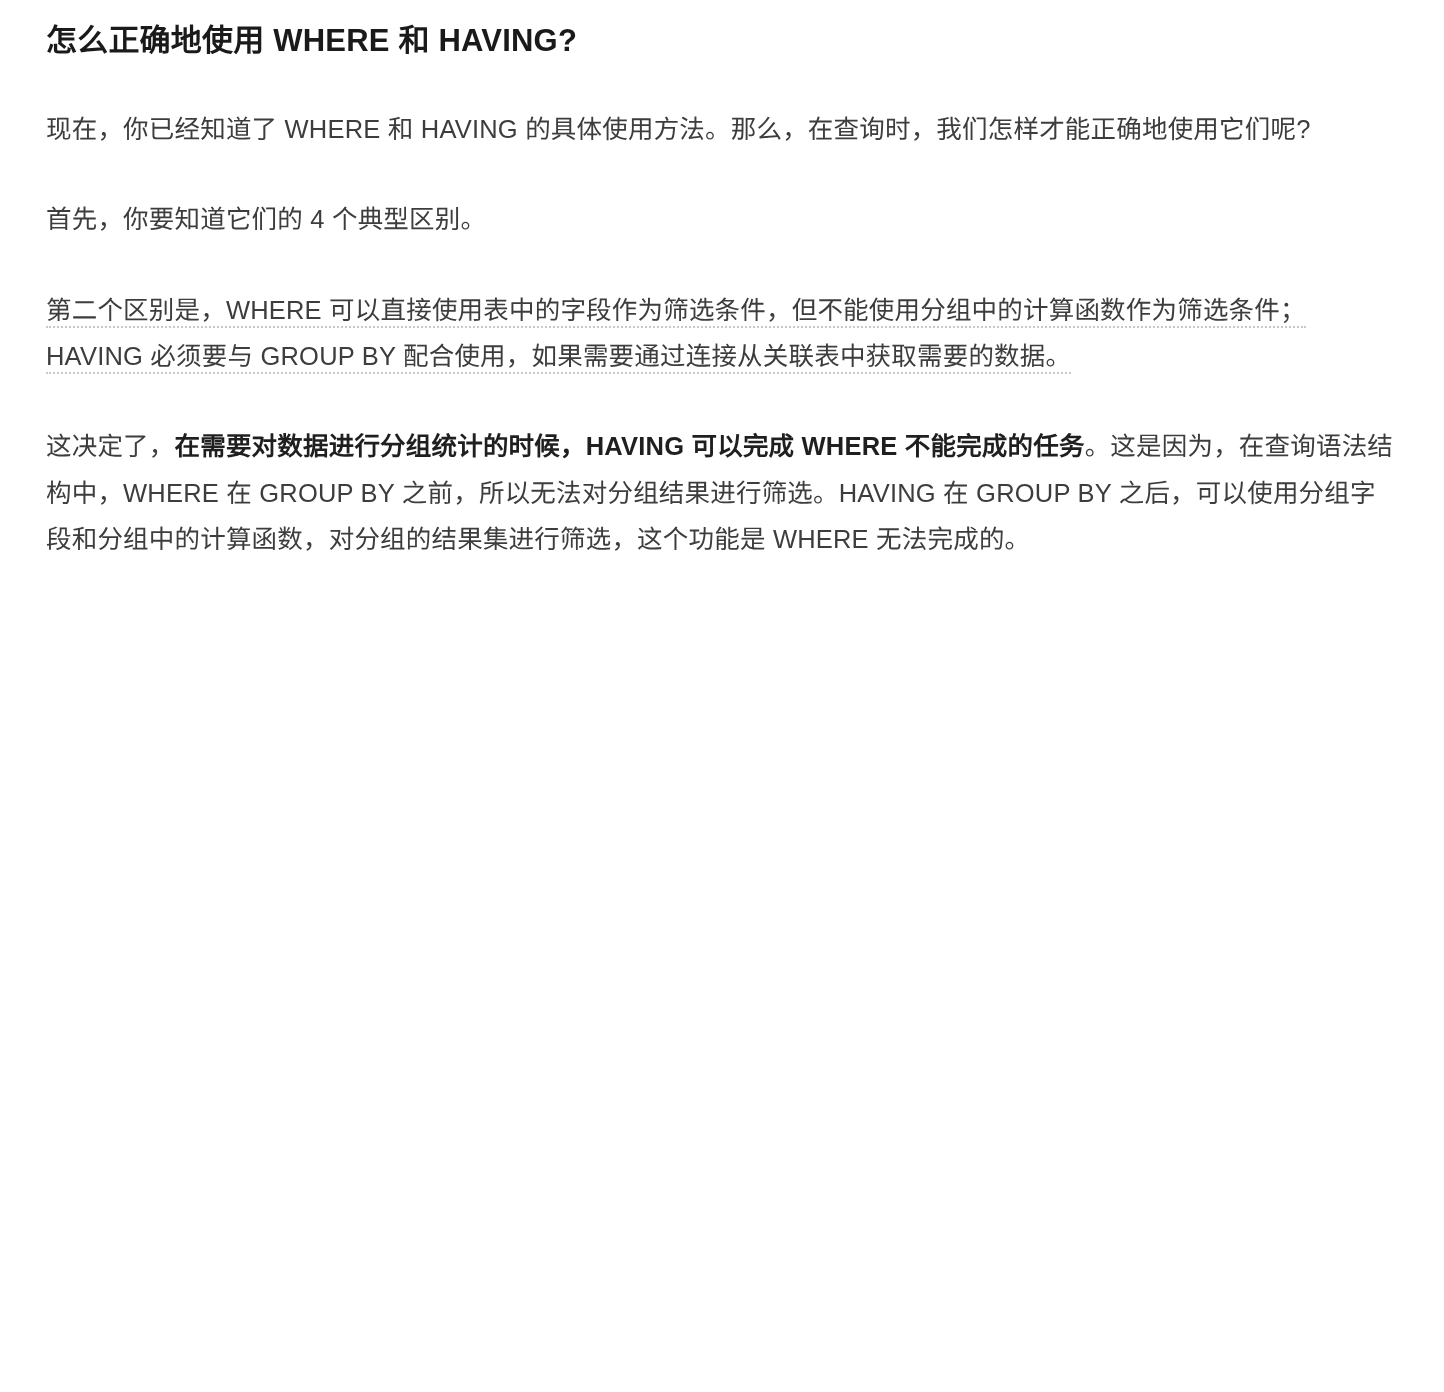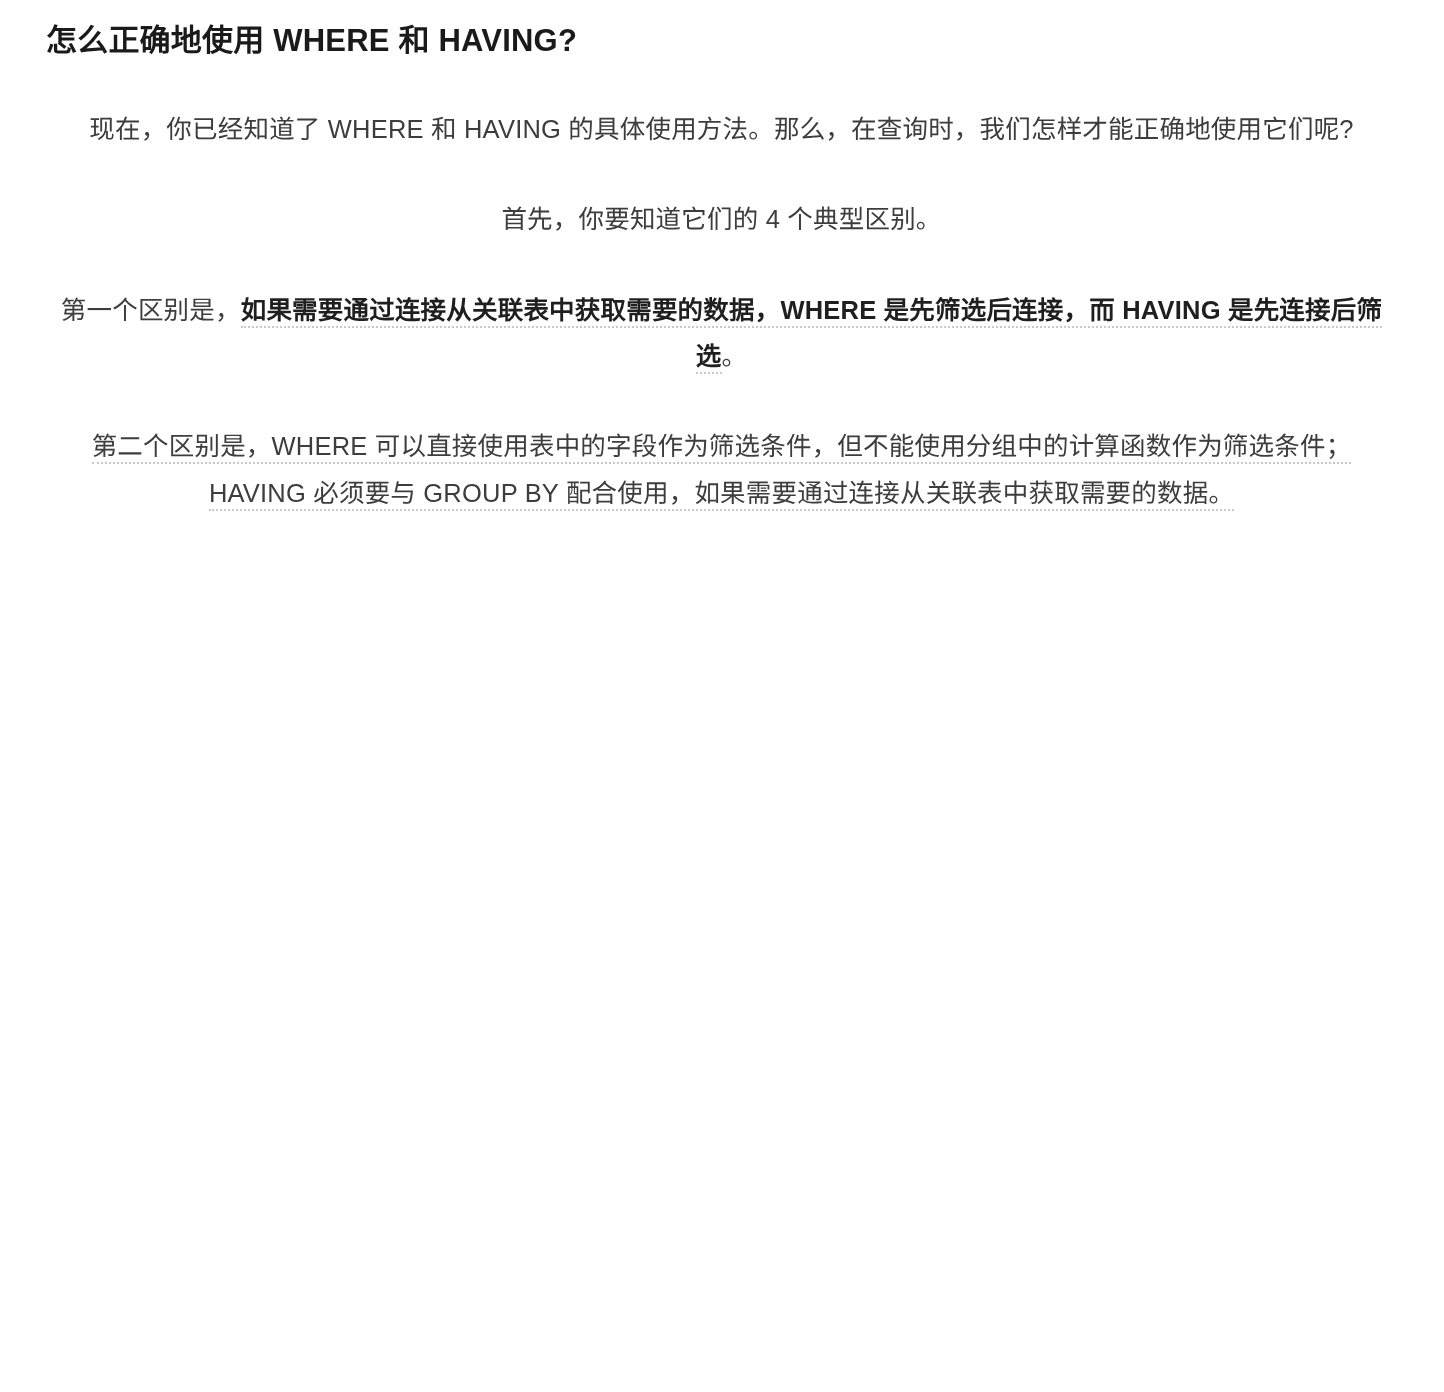--- a/index.html
+++ b/index.html
@@ -26,21 +26,21 @@
     color: #1a1a1a;
     margin: 0 0 44px 0;
     letter-spacing: 0.2px;
   }
   p.para {
     font-size: 25.5px;
     line-height: 1.82;
     margin: 0 1px 44px 0;
     color: #3d3d3d;
     letter-spacing: 0.2px;
-    text-align: center;
+    text-align: left;
   }
   p.para:last-child {
     margin-bottom: 0;
   }
   .underlined {
     border-bottom: 2px dotted #c9c9c9;
     padding-bottom: 2px;
   }
   .bold {
     font-weight: bold;
@@ -53,17 +53,17 @@
 </head>
 <body>
 
 <div class="page">
 
   <h1 class="article-title">怎么正确地使用 WHERE 和 HAVING?</h1>
 
   <div id="article-body">
       <p class="para"><span class="seg">现在，你已经知道了 WHERE 和 HAVING 的具体使用方法。那么，在查询时，我们怎样才能正确地使用它们呢?</span></p>
       <p class="para"><span class="seg">首先，你要知道它们的 4 个典型区别。</span></p>
-      <p class="para"><span class="seg">第一个区别是，</span><span class="seg bold underlined">如果需要通过连接从关联表中获取需要的数据，WHERE 是先筛选后连接，而 HAVING 是先连接后筛选</span><span class="seg">。</span></p>
       <p class="para"><span class="seg underlined">第二个区别是，WHERE 可以直接使用表中的字段作为筛选条件，但不能使用分组中的计算函数作为筛选条件；HAVING 必须要与 GROUP BY 配合使用，如果需要通过连接从关联表中获取需要的数据。</span></p>
+      <p class="para"><span class="seg">这决定了，</span><span class="seg bold">在需要对数据进行分组统计的时候，HAVING 可以完成 WHERE 不能完成的任务</span><span class="seg">。这是因为，在查询语法结构中，WHERE 在 GROUP BY 之前，所以无法对分组结果进行筛选。HAVING 在 GROUP BY 之后，可以使用分组字段和分组中的计算函数，对分组的结果集进行筛选，这个功能是 WHERE 无法完成的。</span></p>
     </div>
 
 </div>
 
 </body></html>

